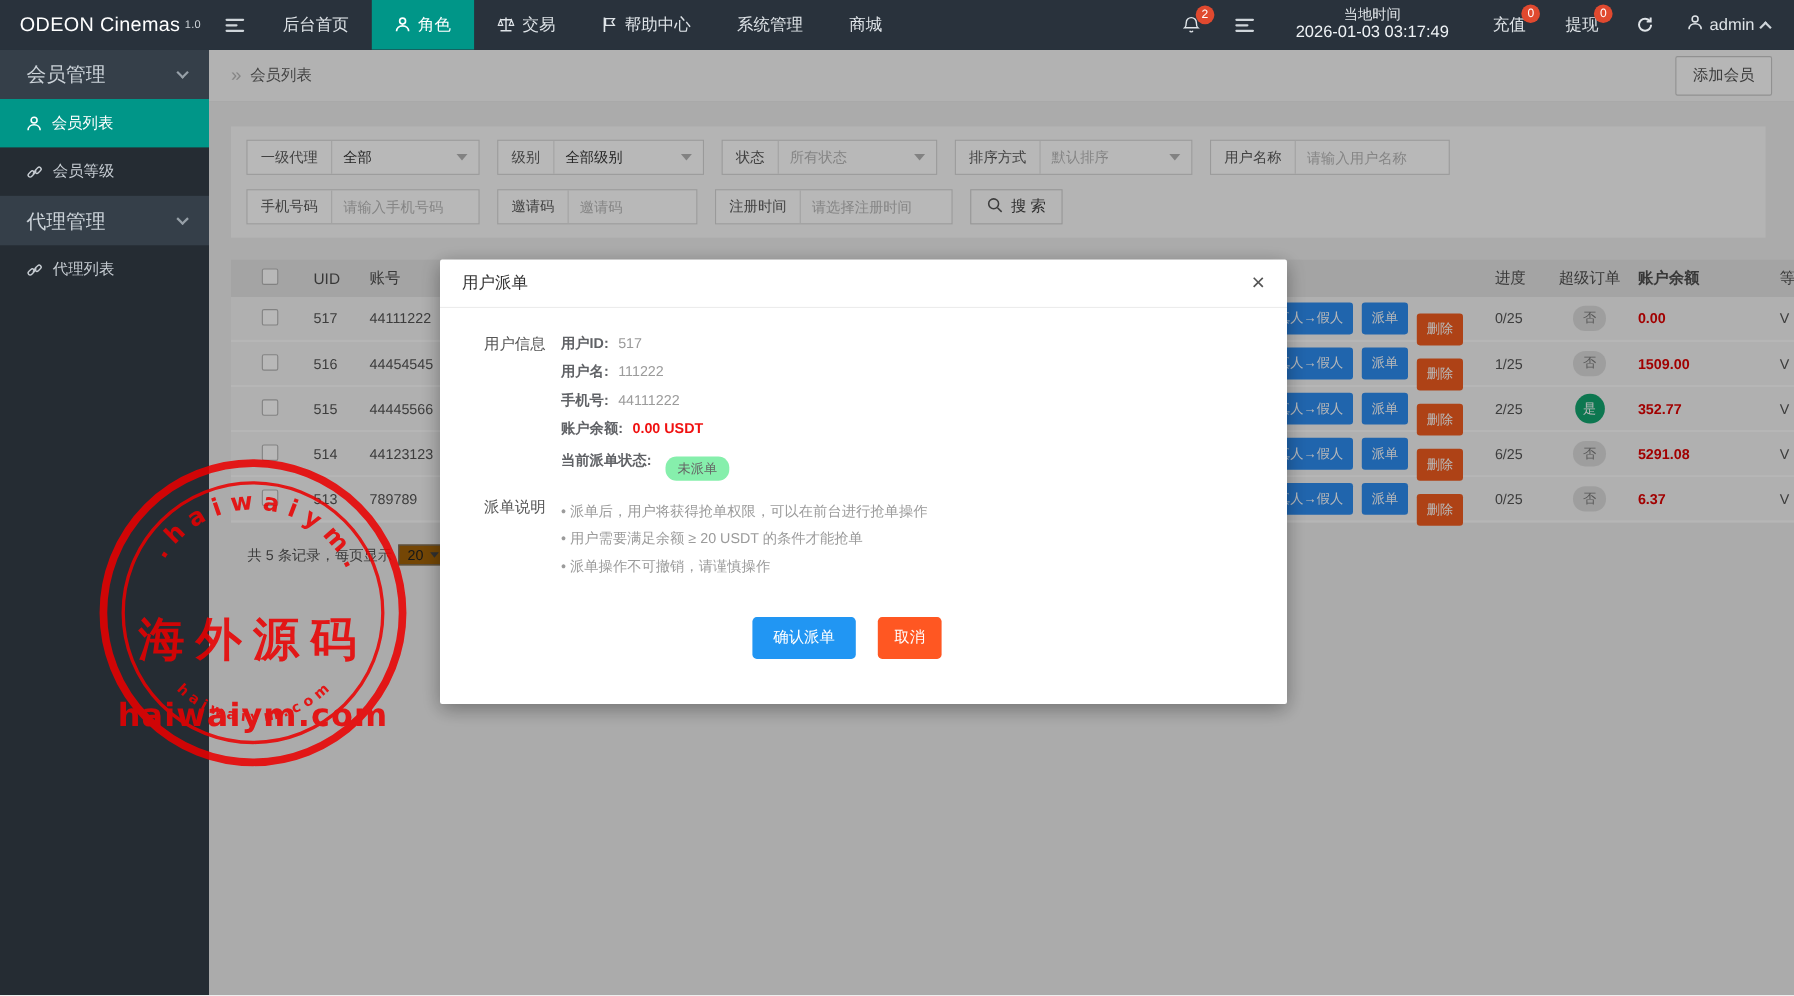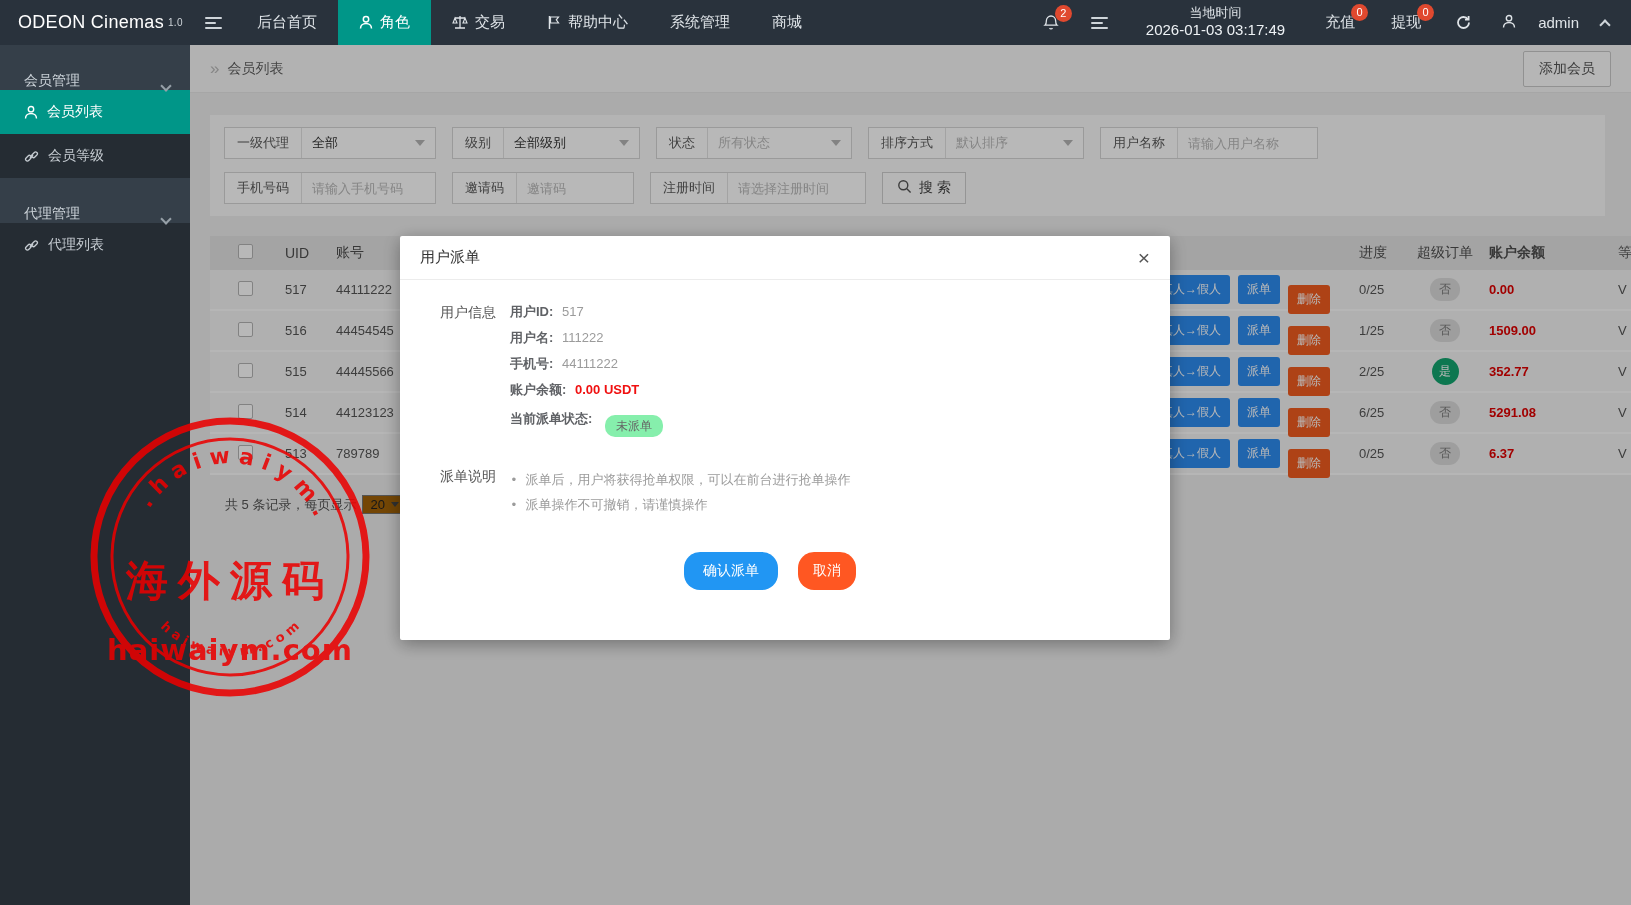--- a/index.html
+++ b/index.html
@@ -18,26 +18,26 @@
   .nav-item { display:flex; align-items:center; padding:0 21px; font-size:15px; cursor:pointer; color:#dfe4e8; }
   .nav-item .nicon { margin-right:7px; display:flex; }
   .nav-item.active { background:#009688; color:#fff; }
   .nav-right { position:absolute; right:0; top:0; height:45px; display:flex; align-items:center; padding-right:22px; }
   .nav-ic { position:relative; margin:0 16px; display:flex; align-items:center; cursor:pointer; }
   .badge { position:absolute; top:-9px; right:-13px; min-width:17px; height:17px; padding:0 4px; background:#e0492f; color:#fff; border-radius:9px; font-size:11px; line-height:17px; text-align:center; }
   .time-block { text-align:center; margin:0 22px; line-height:1.25; }
   .time-label { font-size:13px; color:#e3e8ec; }
   .time-value { font-size:15px; color:#eef2f5; }
   .nav-text { position:relative; font-size:15px; margin:0 18px; cursor:pointer; }
-  .admin-box { display:flex; align-items:center; gap:22px; margin-left:14px; font-size:15px; cursor:pointer; }
+  .admin-box { display:flex; align-items:center; gap:6px; margin-left:14px; font-size:15px; cursor:pointer; }
   .chev-up { width:8px; height:8px; border-left:2px solid #cfd5da; border-top:2px solid #cfd5da; transform:rotate(45deg); margin-top:4px; }
 
   
   .sidebar { position:fixed; left:0; top:45px; width:190px; height:860px; background:#252c33; z-index:55; }
-  .side-group { height:45px; background:#353f49; color:#ccd3d9; font-size:14px; display:flex; align-items:flex-end; padding:0 20px 0 24px; cursor:pointer; }
+  .side-group { height:45px; background:#353f49; color:#ccd3d9; font-size:18px; display:flex; align-items:center; padding:0 20px 0 24px; cursor:pointer; }
   .side-group .grow { flex:1; }
   .chev-down { width:8px; height:8px; border-left:2px solid #97a0a8; border-bottom:2px solid #97a0a8; transform:rotate(-45deg); margin-top:-3px; }
   .side-item { height:44px; display:flex; align-items:center; padding-left:24px; color:#c6ccd2; font-size:14px; cursor:pointer; }
   .side-item .sicon { margin-right:9px; display:flex; }
   .side-item.active { background:#009688; color:#fff; }
 
   
   .content { position:absolute; left:190px; top:45px; width:1441px; height:860px; }
   .crumb-bar { height:48px; background:#f7f7f7; border-bottom:1px solid #e6e6e6; display:flex; align-items:center; padding:0 20px; }
   .crumb-arrows { color:#b9b9b9; font-size:17px; margin-right:8px; }
@@ -88,25 +88,25 @@
   .m-close { margin-left:auto; font-size:21px; color:#555; cursor:pointer; line-height:1; }
   .m-body { padding:24px 30px 0 0; }
   .m-line { display:flex; }
   .m-label { width:110px; text-align:right; padding-right:14px; font-size:14px; color:#555; flex-shrink:0; }
   .info-list { font-size:13px; color:#999; }
   .info-item { margin-bottom:10px; line-height:16px; }
   .info-item .il { color:#606266; font-weight:bold; margin-right:5px; }
   .info-item .iv { color:#9b9b9b; }
   .info-item .iv.red { color:#f01010; font-weight:bold; }
   .tag { display:inline-block; background:#86efac; border-radius:10px; padding:3px 11px; font-size:12px; color:#666; position:relative; top:7px; left:4px; }
-  .notes { margin-top:28px;font-family:Liberation Mono, monospace; }
+  .notes { margin-top:12px; }
   .note-item { font-size:13px; color:#9b9b9b; line-height:25px; }
   .note-item::before { content:"• "; color:#9b9b9b; }
   .m-btns { margin-top:34px; display:flex; justify-content:center; gap:20px; }
-  .mbtn { border:0; border-radius:16px; color:#fff; font-size:14px; padding:10px 19px; cursor:pointer; font-family:inherit; }
+  .mbtn { border:0; border-radius:4px; color:#fff; font-size:14px; padding:10px 19px; cursor:pointer; font-family:inherit; }
   .mbtn.confirm { background:#2196f3; }
   .mbtn.cancel { background:#ff5722; padding:10px 15px; }
 
   
   .stamp { position:fixed; left:0; top:327px; width:460px; height:460px; z-index:150; opacity:.87; pointer-events:none; }
 
   .nicon svg, .sicon svg, .nav-ic svg { display:block; }
 </style>
 </head>
 <body>
@@ -456,20 +456,21 @@
         <div class="info-item">
           <span class="il">当前派单状态:</span>
           <span class="tag">未派单</span>
         </div>
       </div>
     </div>
     <div class="m-line notes">
       <span class="m-label">派单说明</span>
       <div>
         <div class="note-item">派单后，用户将获得抢单权限，可以在前台进行抢单操作</div>
+        <div class="note-item">用户需要满足余额 ≥ 20 USDT 的条件才能抢单</div>
         <div class="note-item">派单操作不可撤销，请谨慎操作</div>
       </div>
     </div>
     <div class="m-btns">
       <button class="mbtn confirm">确认派单</button>
       <button class="mbtn cancel">取消</button>
     </div>
   </div>
 </div>
 

